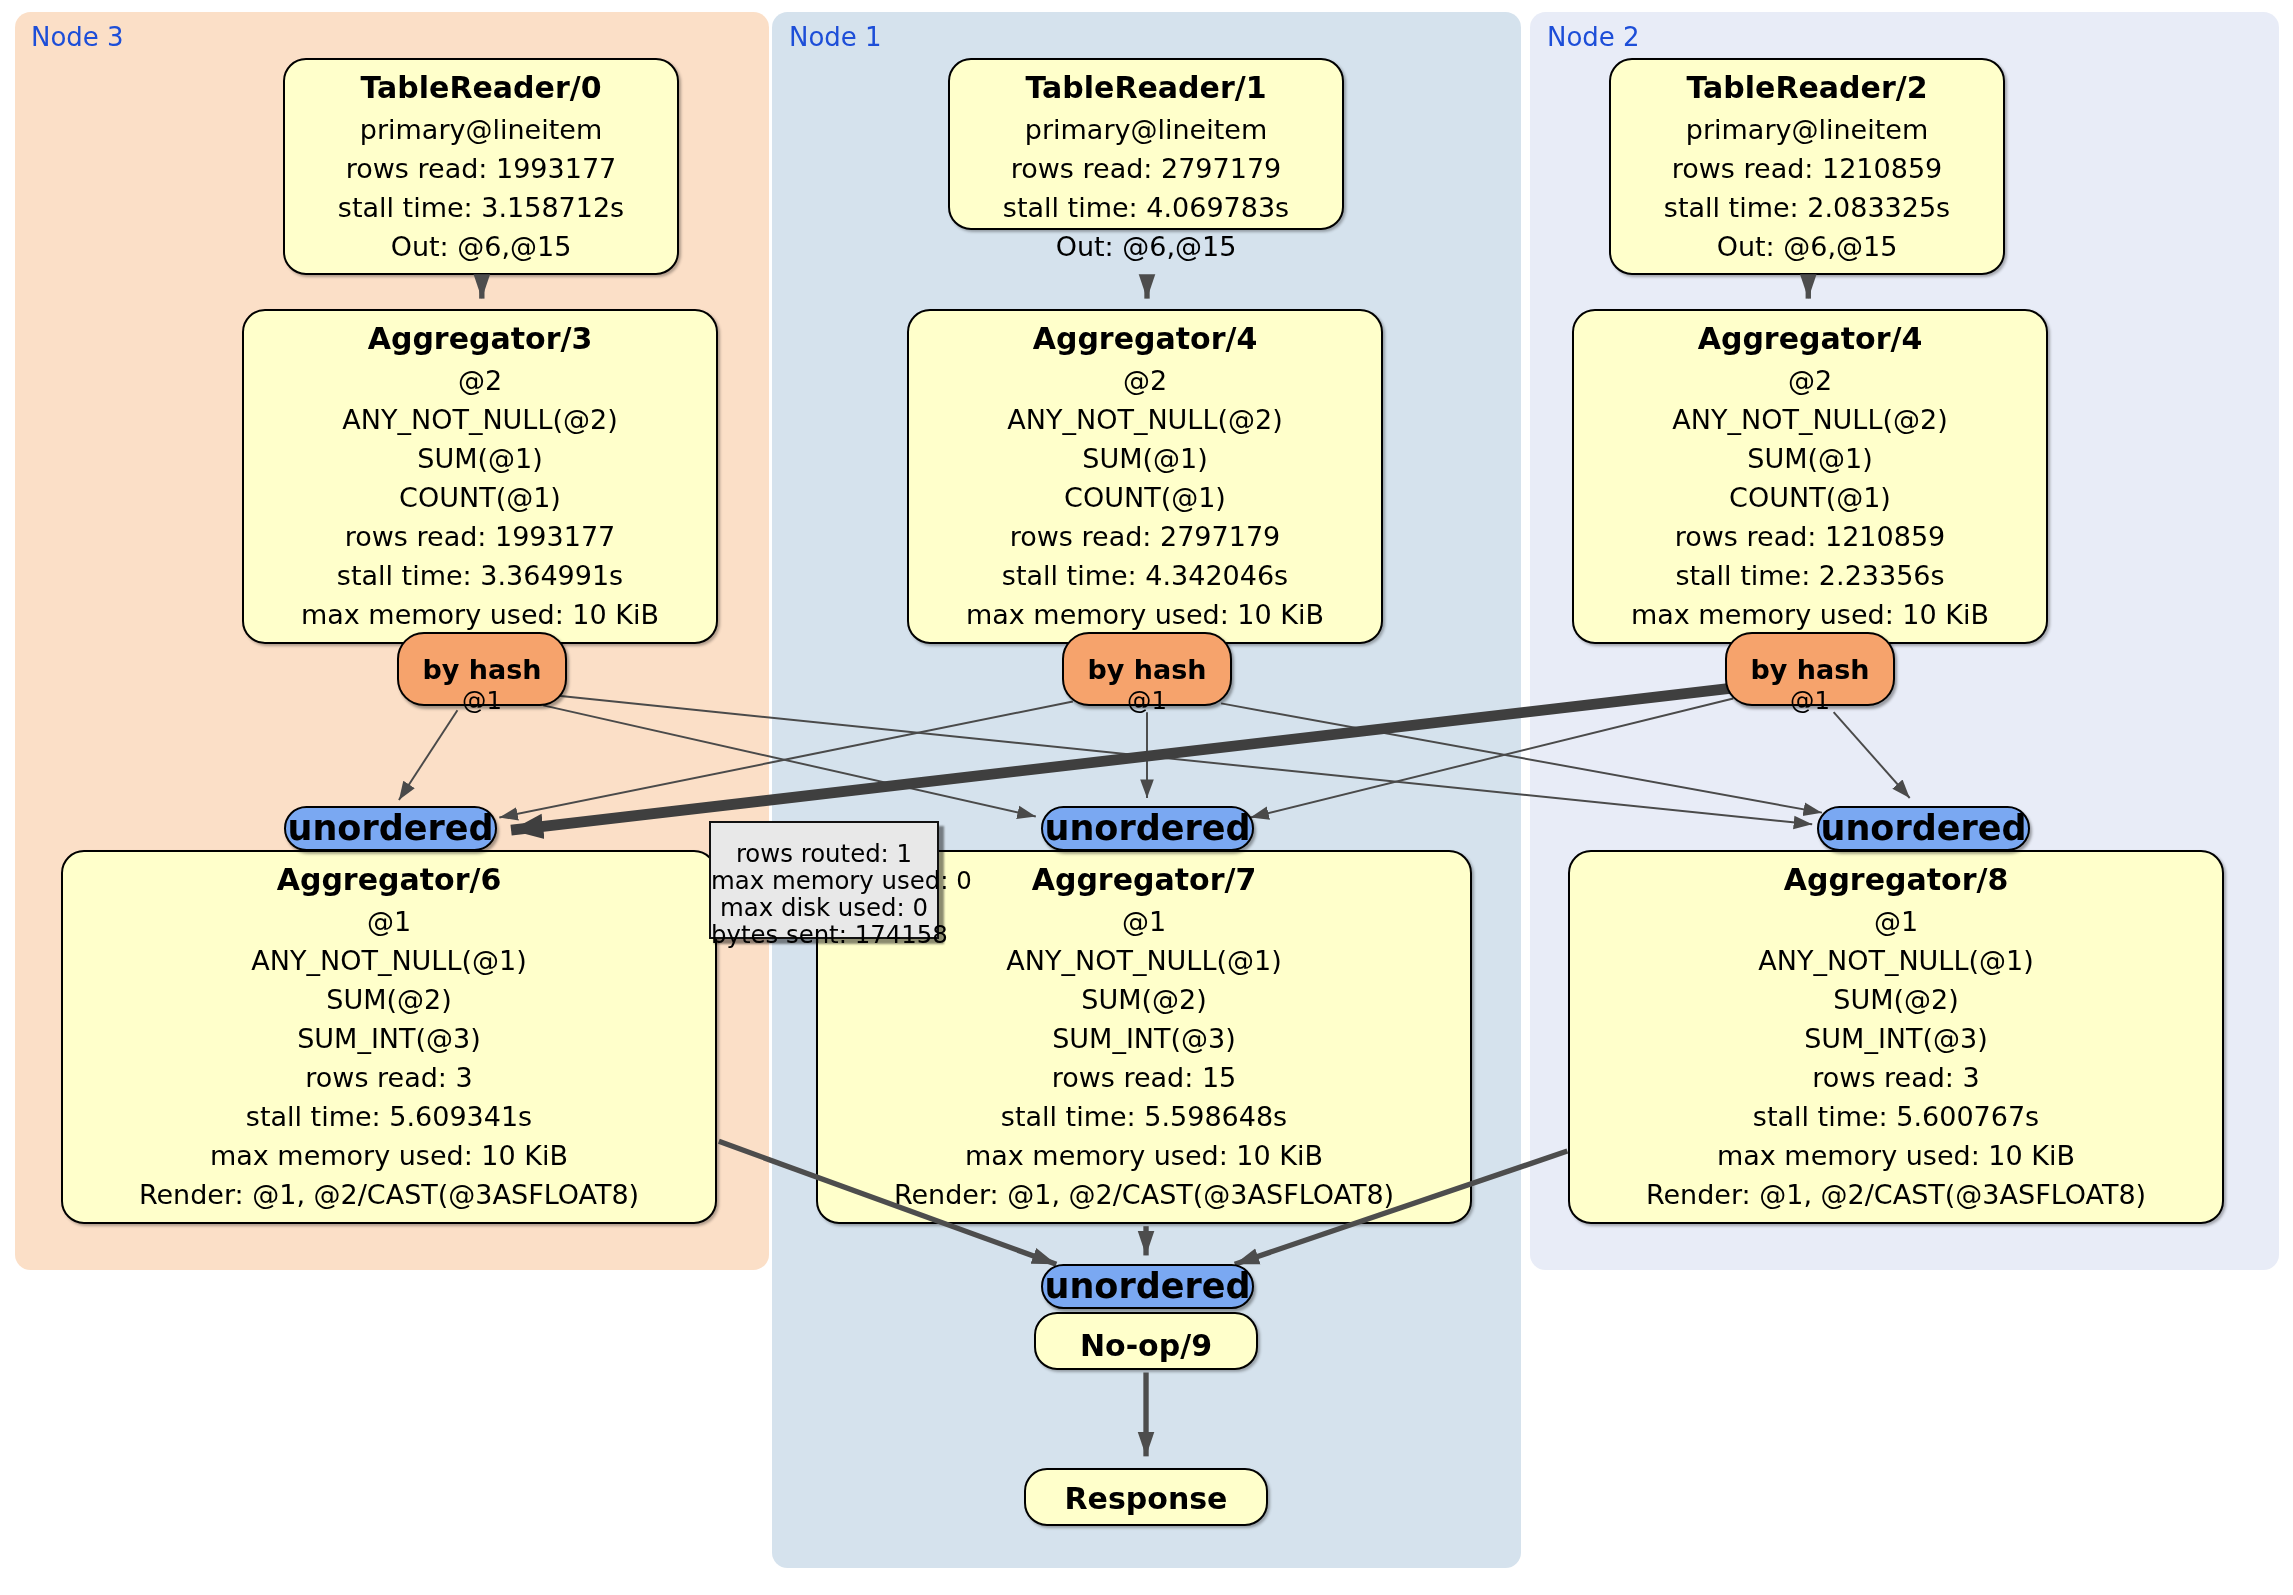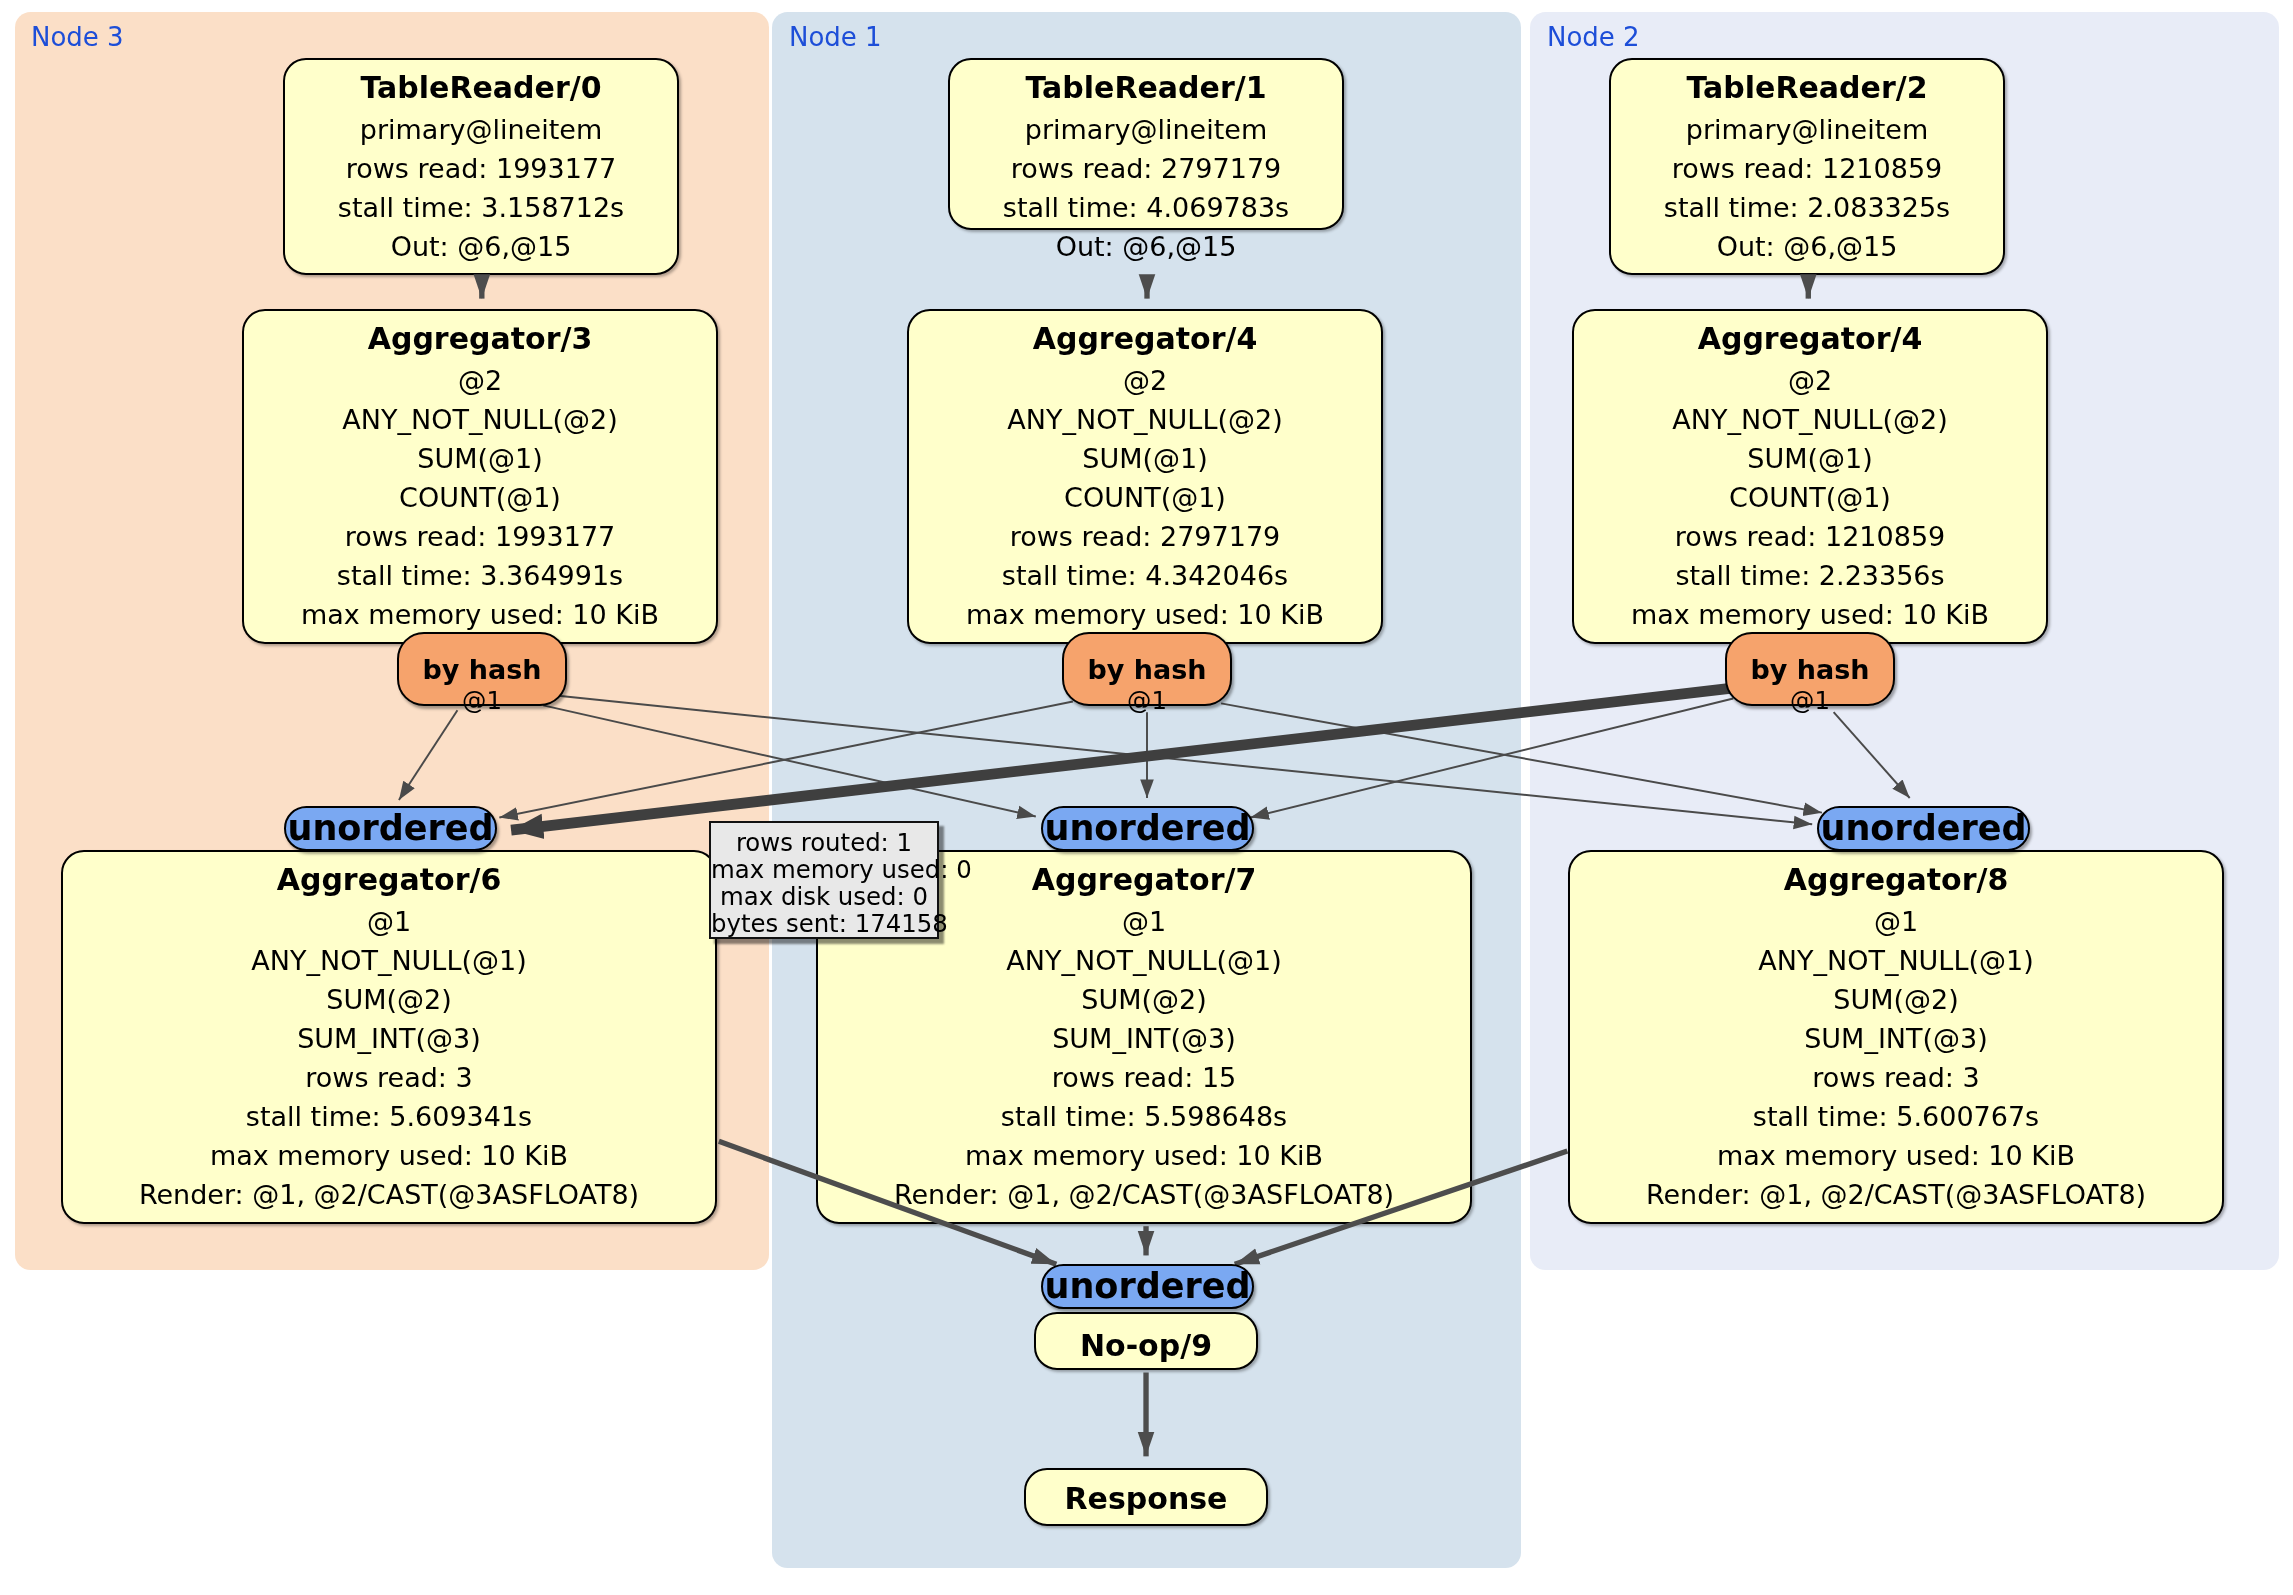--- a/index.html
+++ b/index.html
@@ -52,21 +52,21 @@
 
   
   #edges{position:absolute;left:0;top:0;z-index:2;pointer-events:none;}
   .e-thin{stroke:#4a4a4a;stroke-width:2;}
   .e-thick{stroke:#4d4d4d;stroke-width:5.5;}
   .e-bold{stroke:#3f3f3f;stroke-width:11;}
 
   
   .tooltip{position:absolute;left:709px;top:821px;width:230px;height:118px;background:#e8e8e8;
            border:2.4px solid #111;box-shadow:4.9px 4.9px 2px rgba(0,0,0,0.45);z-index:10;
-           text-align:center;padding-top:6px;box-sizing:border-box;}
+           text-align:center;padding-top:17px;box-sizing:border-box;}
   .tooltip .l{font-size:24.4px;line-height:27px;white-space:nowrap;}
 </style>
 </head>
 <body>
 
 <div id="canvas">
 
   <div class="panel" id="p-node3"></div>
   <div class="panel" id="p-node1"></div>
   <div class="panel" id="p-node2"></div>

